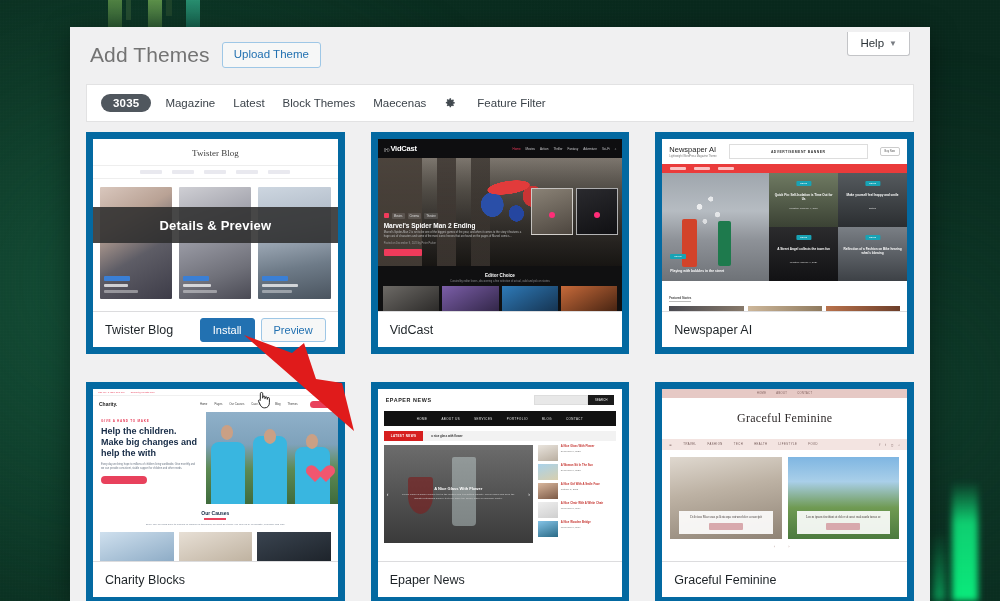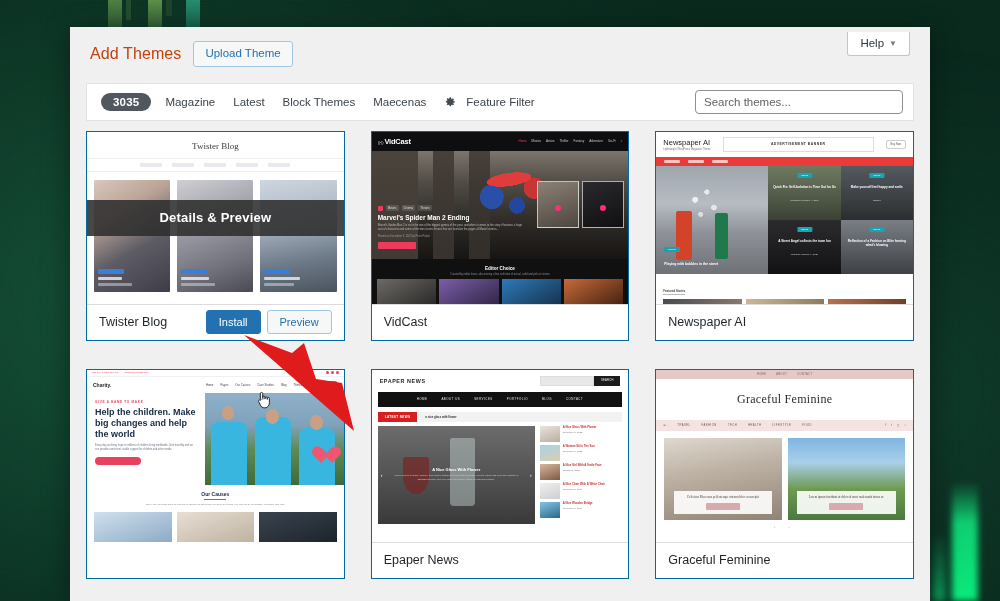--- a/index.html
+++ b/index.html
@@ -78,21 +78,21 @@
     overflow: hidden;
   }
 
   
   .wp-header {
     position: relative;
     padding: 14px 20px 10px 20px;
     display: flex; align-items: center;
   }
   .page-title {
-    font-size: 16px; font-weight: 400; color: #c2410c;
+    font-size: 21px; font-weight: 400; color: #737373;
     letter-spacing: .1px; line-height: 1.3;
   }
   .upload-theme-btn {
     margin-left: 12px;
     font-size: 11.5px; color: #2271b1;
     border: 1px solid #9ec7e6; background: #f6f7f7;
     border-radius: 3px; padding: 5px 11px; cursor: pointer;
     line-height: 1.2;
   }
   .help-tab {
@@ -118,21 +118,21 @@
     background: #50575e; color: #fff;
     border-radius: 11px; font-size: 11.5px; font-weight: 600;
     padding: 3px 12px; margin-right: 14px; letter-spacing: .2px;
   }
   .filter-link {
     font-size: 11.5px; color: #3c434a; margin-right: 18px;
     cursor: pointer; text-decoration: none;
   }
   .feature-filter {
     font-size: 11.5px; color: #3c434a; cursor: pointer;
-    display: flex; align-items: center; gap: 10px;
+    display: flex; align-items: center; gap: 21px;
   }
   .gear-ic { width: 12px; height: 12px; display:block; }
   .search-box {
     position: absolute; right: 10px; top: 50%; transform: translateY(-50%);
     width: 208px; height: 24px;
     border: 1px solid #8c8f94; border-radius: 4px;
     font-size: 11.5px; color: #2c3338;
     padding: 0 8px; background: #fff; outline: none;
     font-family: "Liberation Sans", sans-serif;
   }
@@ -140,21 +140,21 @@
 
   
   .theme-grid {
     margin: 10px 16px 0 16px;
     display: grid;
     grid-template-columns: repeat(3, 1fr);
     gap: 28px 26px;
   }
   .theme-card {
     background: #fff;
-    border: 1px solid #0369a1;
+    border: 7px solid #0369a1;
     position: relative;
     cursor: pointer;
   }
   .theme-screenshot {
     height: 172px; overflow: hidden; position: relative;
     background: #fff;
   }
   .theme-footer {
     height: 36px; border-top: 1px solid #dcdcde;
     display: flex; align-items: center; padding: 0 12px;
@@ -422,21 +422,20 @@
     <a class="filter-link">Latest</a>
     <a class="filter-link">Block Themes</a>
     <a class="filter-link">Maecenas</a>
     <div class="feature-filter">
       <svg class="gear-ic" viewBox="0 0 20 20" fill="#3c434a">
         <path d="M10 6.5a3.5 3.5 0 100 7 3.5 3.5 0 000-7zm0 5.5a2 2 0 110-4 2 2 0 010 4z"></path>
         <path d="M18 8.8l-1.9-.3a6.6 6.6 0 00-.6-1.4l1.1-1.6-1.6-1.6-1.6 1.1a6.6 6.6 0 00-1.4-.6L11.7 2H9.4l-.3 1.9c-.5.14-1 .35-1.4.6L6.1 3.4 4.5 5l1.1 1.6c-.25.44-.46.9-.6 1.4L3.1 8.3v2.3l1.9.3c.14.5.35.96.6 1.4L4.5 14l1.6 1.6 1.6-1.1c.44.25.9.46 1.4.6l.3 1.9h2.3l.3-1.9c.5-.14.96-.35 1.4-.6l1.6 1.1 1.6-1.6-1.1-1.6c.25-.44.46-.9.6-1.4l1.9-.3V8.8z" opacity=".95"></path>
       </svg>
       <span>Feature Filter</span>
     </div>
-    <input class="search-box" type="text" placeholder="Search themes..." style="">
   </div>
 
   <div class="theme-grid">
 
     <div class="theme-card">
       <div class="theme-screenshot">
         <div class="mini">
           <div class="tw-title">Twister Blog</div>
           <div class="tw-nav">
             <span></span>
@@ -617,21 +616,21 @@
               <i>Our Causes</i>
               <i>Case Studies</i>
               <i>Blog</i>
               <i>Themes</i>
               <span class="ch-cta"></span>
             </div>
           </div>
           <div class="ch-hero">
             <div class="ch-left">
               <div class="ch-eyebrow">GIVE A HAND TO MAKE</div>
-              <div class="ch-h1">Help the children. Make big changes and help the world</div>
+              <div class="ch-h1">Help the children. Make big changes and help the with</div>
               <div class="ch-p">Every day we bring hope to millions of children living worldwide. Give monthly and we can provide consistent, stable support for children and other needs.</div>
               <div class="ch-btn"></div>
             </div>
             <div class="ch-right">
               <div class="ch-vol v1"></div>
               <div class="ch-vol v2"></div>
               <div class="ch-vol v3"></div>
               <div class="ch-head h1"></div>
               <div class="ch-head h2"></div>
               <div class="ch-head h3"></div>
@@ -642,20 +641,23 @@
             <h4>Our Causes</h4>
             <div class="u"></div>
             <p>Every day we bring hope to millions of children in this world, we don't do it once you help us by all website, empower and care</p>
           </div>
           <div class="ch-cards">
             <div class="c1"></div>
             <div class="c2"></div>
             <div class="c3"></div>
           </div>
         </div>
+      </div>
+      <div class="theme-footer">
+        <span class="theme-name">Charity Blocks</span>
       </div>
     </div>
 
     <div class="theme-card">
       <div class="theme-screenshot">
         <div class="ep">
           <div class="ep-top">
             <div class="ep-brand">EPAPER NEWS</div>
             <div class="ep-search">
               <div class="f"></div>

